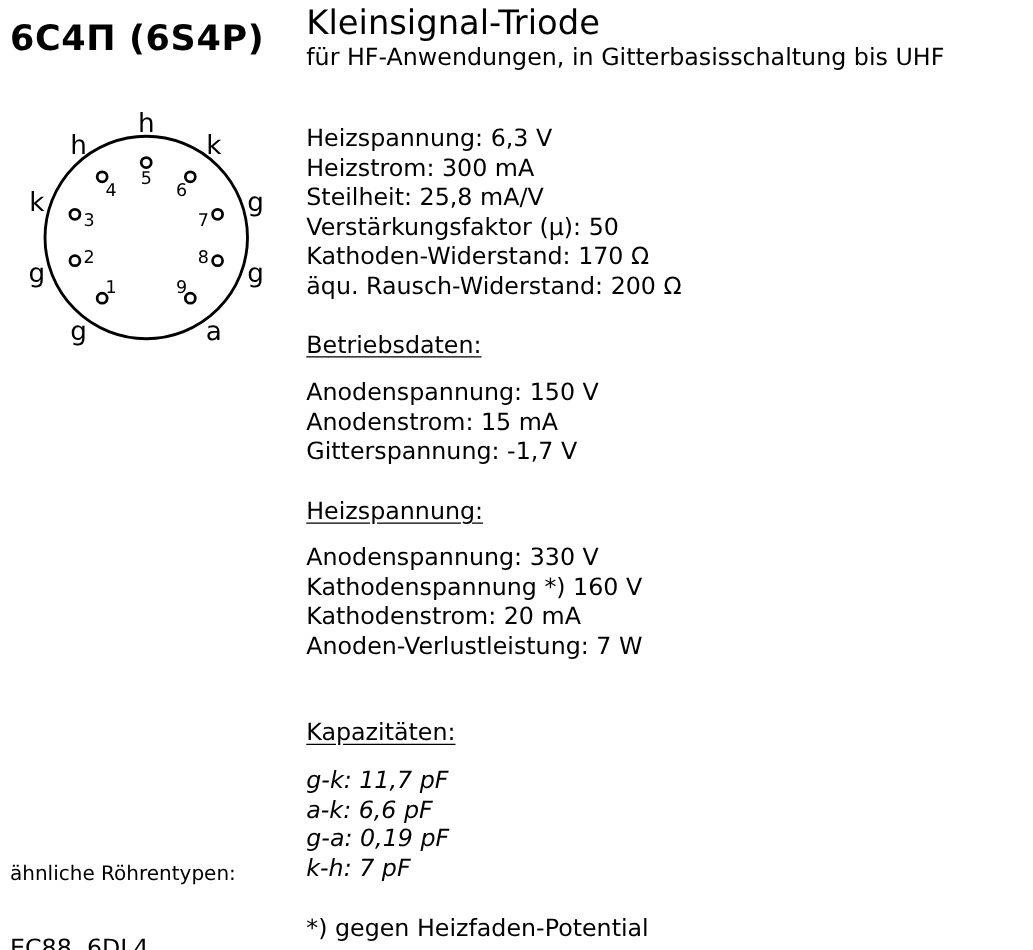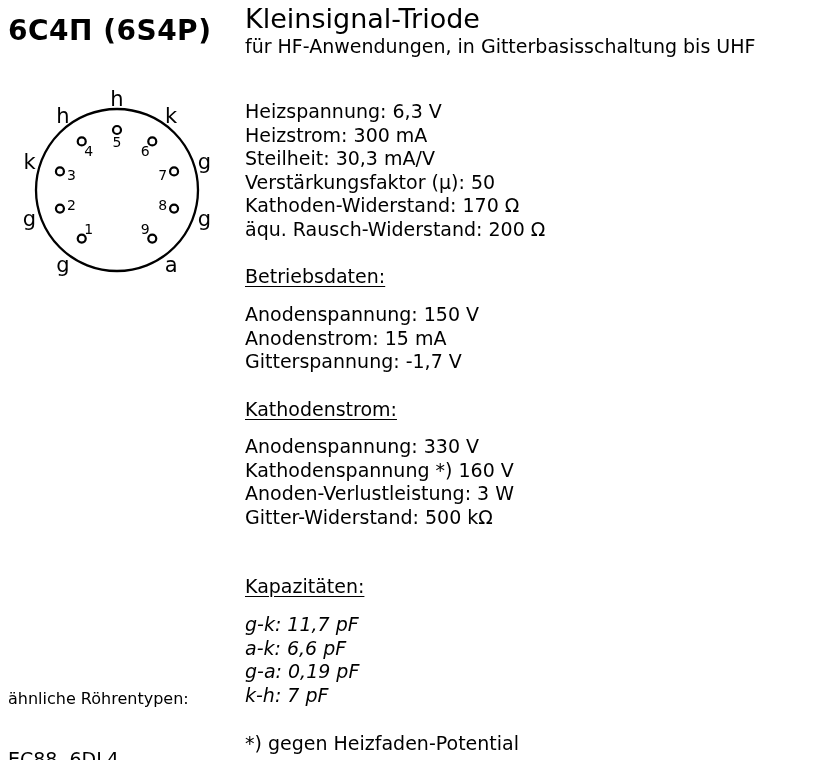--- a/index.html
+++ b/index.html
@@ -60,27 +60,27 @@
       <text x="162.65071278216737" y="93.16718427000252" text-anchor="middle" dy="0.38em" font-size="14" fill="#000000">7</text>
       <text x="204.49719949915414" y="79.57043651750485" text-anchor="middle" dy="0.36em" font-size="21" fill="#000000">g</text>
       <circle cx="174.06339097770922" cy="126.54101966249684" r="4" fill="#ffffff" stroke="#000000" stroke-width="2.2"></circle>
       <text x="162.65071278216737" y="122.83281572999748" text-anchor="middle" dy="0.38em" font-size="14" fill="#000000">8</text>
       <text x="204.49719949915414" y="136.42956348249515" text-anchor="middle" dy="0.36em" font-size="21" fill="#000000">g</text>
       <circle cx="152.2671151375484" cy="156.54101966249686" r="4" fill="#ffffff" stroke="#000000" stroke-width="2.2"></circle>
       <text x="145.21369211003872" y="146.8328157299975" text-anchor="middle" dy="0.38em" font-size="14" fill="#000000">9</text>
       <text x="171.07624321090753" y="182.42956348249515" text-anchor="middle" dy="0.36em" font-size="21" fill="#000000">a</text>
     </svg>
 
-  <div class="abs col block-characteristics"><div>Heizspannung: 6,3 V</div><div>Heizstrom: 300 mA</div><div>Steilheit: 30,3 mA/V</div><div>Verstärkungsfaktor (µ): 50</div><div>Kathoden-Widerstand: 170 Ω</div><div>äqu. Rausch-Widerstand: 200 Ω</div></div>
+  <div class="abs col block-characteristics"><div>Heizspannung: 6,3 V</div><div>Heizstrom: 300 mA</div><div>Steilheit: 25,8 mA/V</div><div>Verstärkungsfaktor (µ): 50</div><div>Kathoden-Widerstand: 170 Ω</div><div>äqu. Rausch-Widerstand: 200 Ω</div></div>
 
   <div class="abs sec-heading heading-0">Betriebsdaten:</div>
   <div class="abs col block-0"><div>Anodenspannung: 150 V</div><div>Anodenstrom: 15 mA</div><div>Gitterspannung: -1,7 V</div></div>
 
-  <div class="abs sec-heading heading-1">Kathodenstrom:</div>
-  <div class="abs col block-1"><div>Anodenspannung: 330 V</div><div>Kathodenspannung *) 160 V</div><div>Anoden-Verlustleistung: 3 W</div><div>Gitter-Widerstand: 500 kΩ</div></div>
+  <div class="abs sec-heading heading-1">Heizspannung:</div>
+  <div class="abs col block-1"><div>Anodenspannung: 330 V</div><div>Kathodenspannung *) 160 V</div><div>Kathodenstrom: 20 mA</div><div>Anoden-Verlustleistung: 7 W</div></div>
 
   <div class="abs sec-heading heading-2">Kapazitäten:</div>
   <div class="abs col block-2"><div>g-k: 11,7 pF</div><div>a-k: 6,6 pF</div><div>g-a: 0,19 pF</div><div>k-h: 7 pF</div></div>
 
   <div class="abs footnote">*) gegen Heizfaden-Potential</div>
 
   <div class="abs similar-label">ähnliche Röhrentypen:</div>
   <div class="abs similar-value">EC88, 6DL4</div>
 
 </div>

